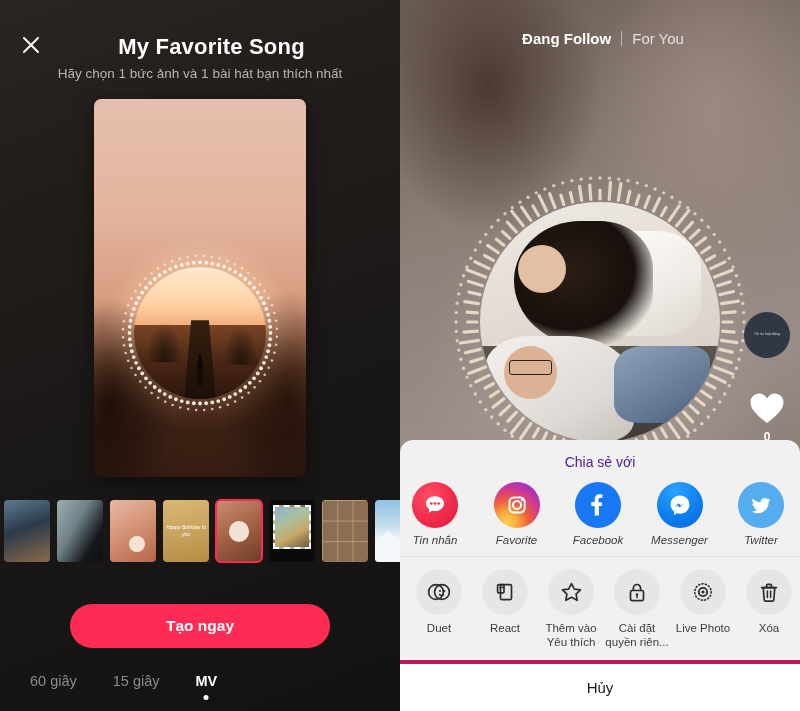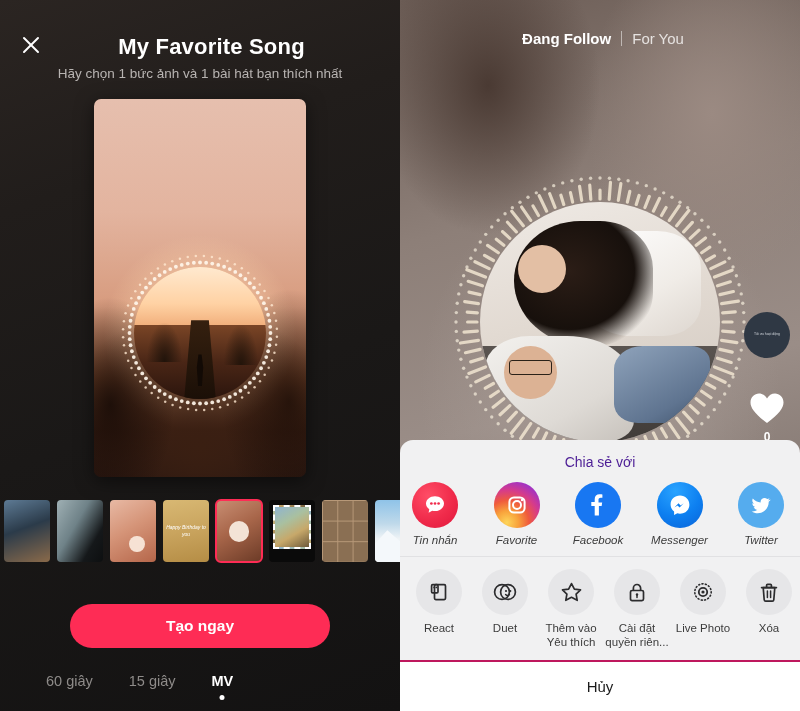--- a/index.html
+++ b/index.html
@@ -114,21 +114,21 @@
   .cta {
     position: absolute; left: 70px; top: 604px;
     width: 260px; height: 44px; border-radius: 22px;
     background: #fe2c55; color: #fff;
     font-size: 15.5px; font-weight: bold;
     display: flex; align-items: center; justify-content: center;
     border: none; cursor: pointer;
     font-family: "Liberation Sans", sans-serif;
   }
   .modes {
-    position: absolute; left: 16px; top: 673px; width: 400px;
+    position: absolute; left: 0; top: 673px; width: 400px;
     display: flex; gap: 36px; padding-left: 30px; align-items: flex-start;
   }
   .mode { color: #8e8b89; font-size: 14.5px; cursor: pointer; position: relative; }
   .mode.active { color: #fff; font-weight: bold; }
   .mode.active:after {
     content: ""; position: absolute; left: 50%; bottom: -11px;
     transform: translateX(-50%);
     width: 5px; height: 5px; border-radius: 50%; background: #fff;
   }
 
@@ -221,21 +221,21 @@
   }
   .action-item { width: 66px; text-align: center; cursor: pointer; flex: 0 0 auto; }
   .action-icon {
     width: 46px; height: 46px; border-radius: 50%; background: #e6e6e8;
     margin: 0 auto 6px auto; display: flex; align-items: center; justify-content: center;
   }
   .action-label { font-size: 11.5px; color: #3c3c3c; line-height: 1.25; }
   .cancel-bar {
     position: absolute; left: 0; bottom: 0; width: 400px; height: 51px;
     background: #fff; display: flex; align-items: center; justify-content: center;
-    border-top: 2px solid #be185d; cursor: pointer; text-align: right;
+    border-top: 4px solid #be185d; cursor: pointer; text-align: right;
   }
   .cancel-bar span { font-size: 15px; color: #1b1b1b; }
 </style>
 </head>
 <body>
 
 <div class="screens">
 
   <div class="left">
 
@@ -708,41 +708,41 @@
           <div class="share-label">Twitter</div>
         </div>
       </div>
 
       <div class="sheet-divider"></div>
 
       <div class="action-row">
 
         <div class="action-item">
           <div class="action-icon">
-            <svg width="26" height="26" viewBox="0 0 26 26">
-              <rect x="8.5" y="5.6" width="11" height="15" rx="1.3" fill="none" stroke="#2c2c2e" stroke-width="1.7"></rect>
-              <rect x="5.6" y="5.6" width="6.4" height="8.2" rx="1.1" fill="none" stroke="#2c2c2e" stroke-width="1.7"></rect>
-              <circle cx="8.1" cy="8.4" r=".85" fill="#2c2c2e"></circle>
-              <circle cx="10.3" cy="8.4" r=".85" fill="#2c2c2e"></circle>
-            </svg>
-          </div>
-          <div class="action-label">React</div>
-        </div>
-
-        <div class="action-item">
-          <div class="action-icon">
             <svg width="28" height="24" viewBox="0 0 28 24">
               <circle cx="11" cy="12" r="7.4" fill="none" stroke="#2c2c2e" stroke-width="1.7"></circle>
               <circle cx="17" cy="12" r="7.4" fill="none" stroke="#2c2c2e" stroke-width="1.7"></circle>
               <circle cx="15" cy="11" r="1.1" fill="#2c2c2e"></circle>
               <circle cx="19.3" cy="11" r="1.1" fill="#2c2c2e"></circle>
               <path d="M14.6 14.6c1 1 2.8 1 3.9 0" fill="none" stroke="#2c2c2e" stroke-width="1.4" stroke-linecap="round"></path>
             </svg>
           </div>
           <div class="action-label">Duet</div>
+        </div>
+
+        <div class="action-item">
+          <div class="action-icon">
+            <svg width="26" height="26" viewBox="0 0 26 26">
+              <rect x="8.5" y="5.6" width="11" height="15" rx="1.3" fill="none" stroke="#2c2c2e" stroke-width="1.7"></rect>
+              <rect x="5.6" y="5.6" width="6.4" height="8.2" rx="1.1" fill="none" stroke="#2c2c2e" stroke-width="1.7"></rect>
+              <circle cx="8.1" cy="8.4" r=".85" fill="#2c2c2e"></circle>
+              <circle cx="10.3" cy="8.4" r=".85" fill="#2c2c2e"></circle>
+            </svg>
+          </div>
+          <div class="action-label">React</div>
         </div>
 
         <div class="action-item">
           <div class="action-icon">
             <svg width="27" height="27" viewBox="0 0 27 27">
               <path d="M13.5 4.6l2.9 5.5 6.1.8-4.4 4.3 1.1 6.1-5.7-3-5.7 3 1.1-6.1-4.4-4.3 6.1-.8 2.9-5.5Z" fill="none" stroke="#2c2c2e" stroke-width="1.7" stroke-linejoin="round"></path>
             </svg>
           </div>
           <div class="action-label">Thêm vào Yêu thích</div>
         </div>

